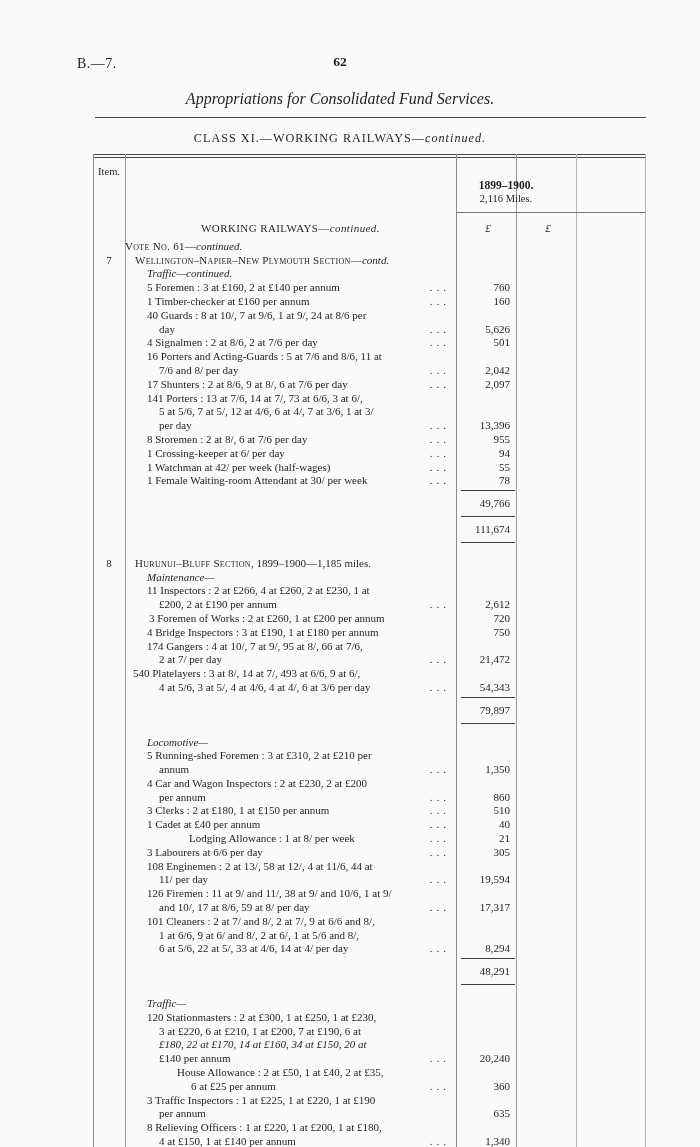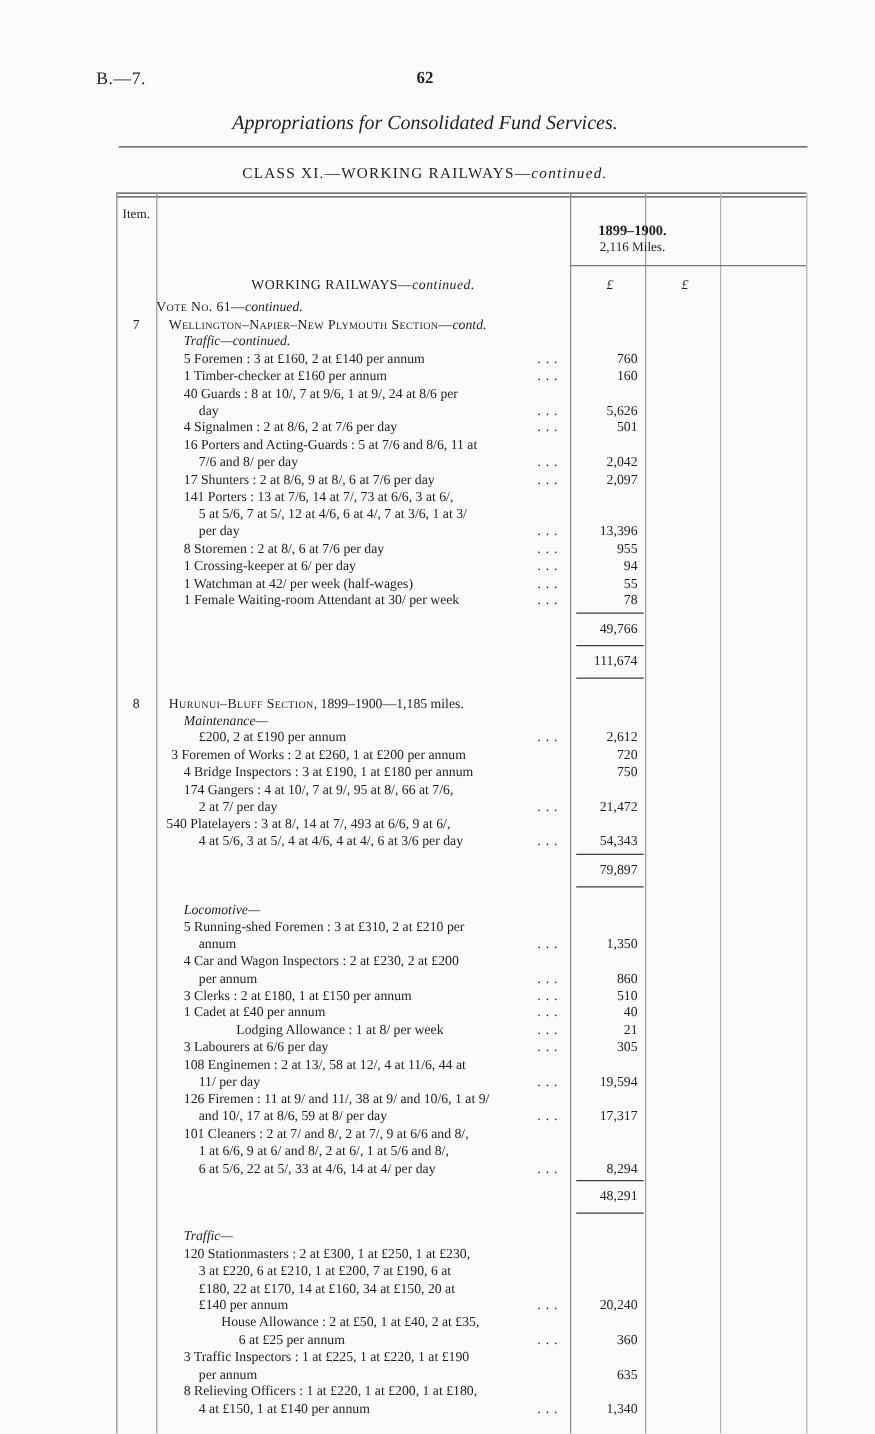--- a/index.html
+++ b/index.html
@@ -316,33 +316,36 @@
             <span class="i">Maintenance—</span>
           </div>
         </div>
         <div class="c-a1"></div>
         <div class="c-a2"></div>
         <div class="c-a3"></div>
       </div>
       <div class="row entry">
         <div class="c-item"></div>
         <div class="c-desc">
+          <div class="dline" style="padding-left: 22px;">
+            <span>11 Inspectors : 2 at £266, 4 at £260, 2 at £230, 1 at</span>
+          </div>
           <div class="dline" style="padding-left: 34px;">
             <span>£200, 2 at £190 per annum</span>
             <span class="dots">...</span>
           </div>
         </div>
         <div class="c-a1">2,612</div>
         <div class="c-a2"></div>
         <div class="c-a3"></div>
       </div>
       <div class="row entry">
         <div class="c-item"></div>
         <div class="c-desc">
-          <div class="dline" style="padding-left: 12px;">
+          <div class="dline" style="padding-left: 12px; margin-left: 12px;">
             <span>3 Foremen of Works : 2 at £260, 1 at £200 per annum</span>
           </div>
         </div>
         <div class="c-a1">720</div>
         <div class="c-a2"></div>
         <div class="c-a3"></div>
       </div>
       <div class="row entry">
         <div class="c-item"></div>
         <div class="c-desc">
@@ -586,21 +589,21 @@
       </div>
       <div class="row entry">
         <div class="c-item"></div>
         <div class="c-desc">
           <div class="dline" style="padding-left: 22px;">
             <span>120 Stationmasters : 2 at £300, 1 at £250, 1 at £230,</span>
           </div>
           <div class="dline" style="padding-left: 34px;">
             <span>3 at £220, 6 at £210, 1 at £200, 7 at £190, 6 at</span>
           </div>
-          <div class="dline" style="padding-left: 34px;">
+          <div class="dline" style="padding-left: 34px; font-style: italic;">
             <span>£180, 22 at £170, 14 at £160, 34 at £150, 20 at</span>
           </div>
           <div class="dline" style="padding-left: 34px;">
             <span>£140 per annum</span>
             <span class="dots">...</span>
           </div>
         </div>
         <div class="c-a1">20,240</div>
         <div class="c-a2"></div>
         <div class="c-a3"></div>

